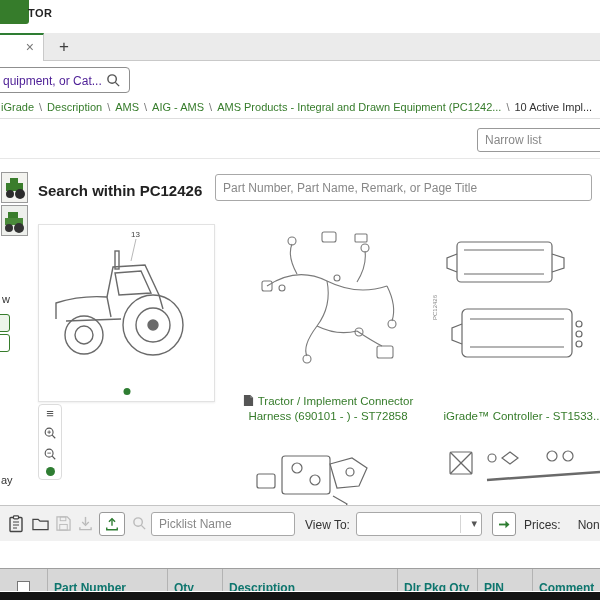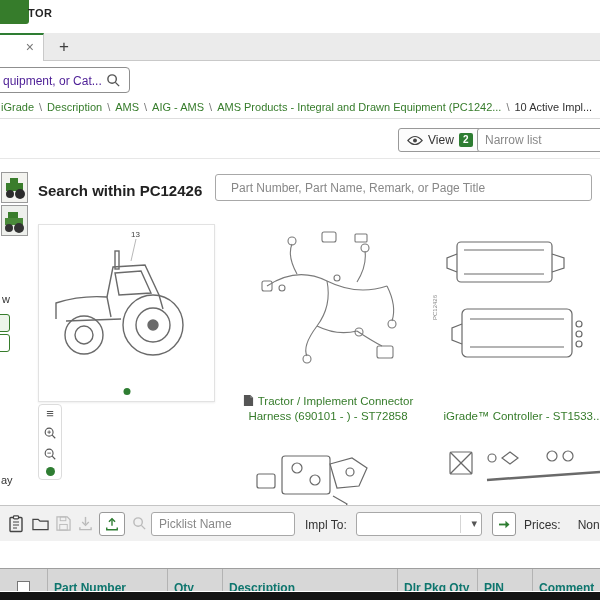--- a/index.html
+++ b/index.html
@@ -31,21 +31,21 @@
   .divider1 { position:absolute; top:118px; left:0; width:600px; border-top:1px solid #dedede; }
   .divider2 { position:absolute; top:158px; left:0; width:600px; border-top:1px solid #e7e7e7; }
 
   
   .view-button { position:absolute; left:398px; top:128px; height:24px; display:flex; align-items:center; gap:5px; padding:0 8px; border:1px solid #999; border-radius:3px; background:#fcfcfc; font-size:12px; color:#333; cursor:pointer; }
   .view-badge { display:inline-block; background:#2e7d32; color:#fff; font-size:10px; font-weight:bold; width:14px; height:14px; line-height:14px; text-align:center; border-radius:2px; }
   .narrow-input { position:absolute; left:477px; top:128px; width:136px; height:24px; border:1px solid #999; border-radius:3px; font-size:12px; padding:0 7px; color:#333; font-family:inherit; }
 
   
   .pc-heading { position:absolute; left:38px; top:182px; font-size:15px; font-weight:600; color:#222; }
-  .pc-search-input { position:absolute; left:215px; top:174px; width:377px; height:27px; border:1px solid #a8a8a8; border-radius:3px; font-size:12px; padding:0 15px; color:#333; font-family:inherit; }
+  .pc-search-input { position:absolute; left:215px; top:174px; width:377px; height:27px; border:1px solid #a8a8a8; border-radius:3px; font-size:12px; padding:0 7px; color:#333; font-family:inherit; }
   input::placeholder { color:#888; opacity:1; }
 
   
   .thumb { position:absolute; left:1px; width:27px; height:31px; border:1px solid #9a9a9a; background:#fff; overflow:hidden; cursor:pointer; }
   .thumb1 { top:172px; } .thumb2 { top:205px; }
   .frag-w  { position:absolute; left:2px; top:293px; font-size:11px; color:#333; }
   .frag-btn1 { position:absolute; left:-7px; top:314px; width:17px; height:18px; border:1px solid #367c2b; border-radius:3px; background:#edf5ea; cursor:pointer; }
   .frag-btn2 { position:absolute; left:-7px; top:334px; width:17px; height:18px; border:1px solid #367c2b; border-radius:3px; background:#fff; cursor:pointer; }
   .frag-ay { position:absolute; left:1px; top:474px; font-size:11px; color:#333; }
 
@@ -135,30 +135,20 @@
     <span class="bc-sep">\</span>
     <a class="bc-link">AIG - AMS</a>
     <span class="bc-sep">\</span>
     <a class="bc-link">AMS Products - Integral and Drawn Equipment (PC1242...</a>
     <span class="bc-sep">\</span>
     <span class="bc-current">10 Active Impl...</span>
   </div>
 
   <div class="divider1"></div>
 
-  <div class="view-button">
-    <span>
-      <svg width="16" height="11" viewBox="0 0 18 12">
-          <path d="M1 6 Q9 -3 17 6 Q9 15 1 6 Z" fill="none" stroke="#444" stroke-width="1.3"></path>
-          <circle cx="9" cy="6" r="2.2" fill="#444"></circle>
-        </svg>
-    </span>
-    <span>View</span>
-    <span class="view-badge">2</span>
-  </div>
   <input class="narrow-input" placeholder="Narrow list" style="">
 
   <div class="divider2"></div>
 
   <div class="pc-heading">Search within PC12426</div>
   <input class="pc-search-input" placeholder="Part Number, Part Name, Remark, or Page Title" style="">
 
   <div class="thumb thumb1">
     <svg width="27" height="31" viewBox="0 0 27 31">
         <rect width="27" height="31" fill="#f3f3ef"></rect>
@@ -346,21 +336,21 @@
           </svg>
       </span>
     </div>
     <span class="pb-abs pb-icon" style="left:132px;top:10px;">
       <svg width="15" height="15" viewBox="0 0 16 16">
           <circle cx="6.5" cy="6.5" r="4.5" fill="none" stroke="#bbb" stroke-width="1.5"></circle>
           <line x1="10" y1="10" x2="14" y2="14" stroke="#bbb" stroke-width="1.5"></line>
         </svg>
     </span>
     <input class="pb-input" placeholder="Picklist Name" style="">
-    <span class="pb-sendto">Impl To:</span>
+    <span class="pb-sendto">View To:</span>
     <div class="pb-select">
       <span class="chev-div"></span>
       <span class="chev">▾</span>
     </div>
     <div class="pb-send">
       <span>
         <svg width="13" height="11" viewBox="0 0 14 12">
             <line x1="1" y1="6" x2="9" y2="6" stroke="#2e7d32" stroke-width="2"></line>
             <path d="M8 2 L12.5 6 L8 10 Z" fill="#2e7d32"></path>
           </svg>

